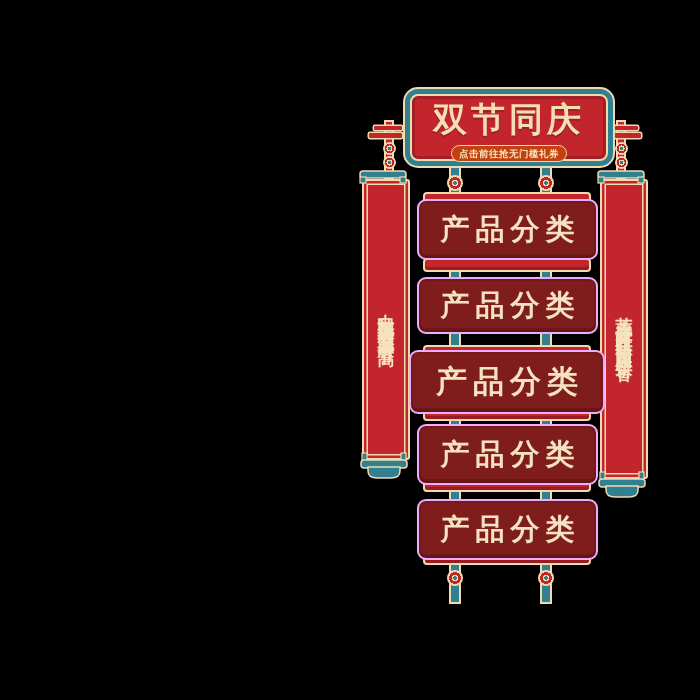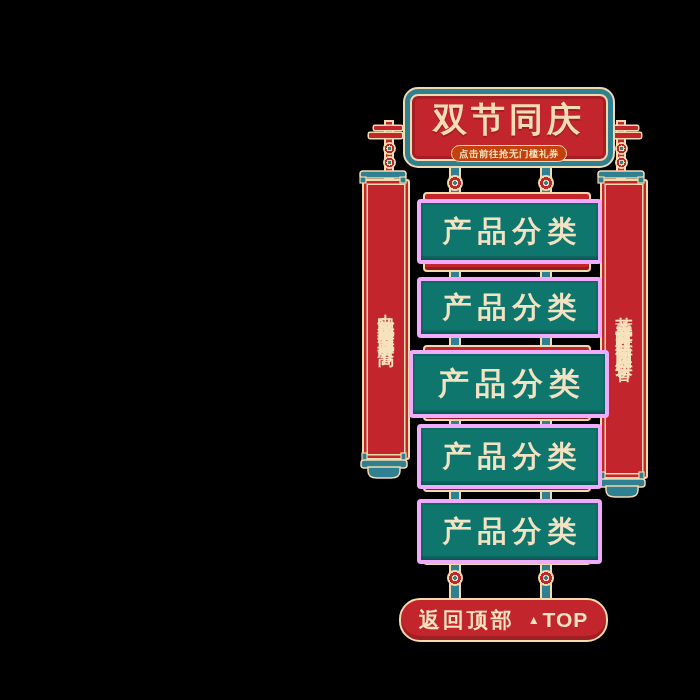--- a/index.html
+++ b/index.html
@@ -70,21 +70,21 @@
     writing-mode:vertical-rl;text-orientation:upright;
     color:#f6e3bd;font-weight:bold;white-space:nowrap;
   }
   .banner-body.left .banner-text{font-size:17px;letter-spacing:3px;}
   .banner-body.right .banner-text{font-size:17px;letter-spacing:4px;}
   .cap{position:absolute;z-index:3;}
   .cap svg{display:block;}
   
   .cat-btn{
     position:absolute;left:417px;width:177px;
-    background:#0f766e;border:4px solid #f0abfc;border-radius:4px;
+    background:#7f1d1d;border:2px solid #f0abfc;border-radius:9px;
     box-shadow:inset 0 0 0 2px rgba(0,0,0,.10),inset 0 -4px 0 rgba(0,0,0,.14);
     display:flex;align-items:center;justify-content:center;
     color:#f4e3c2;font-weight:bold;letter-spacing:6px;text-indent:6px;
     z-index:3;cursor:pointer;font-size:29px;
   }
   .cat-1{top:199px;height:57px;}
   .cat-2{top:277px;height:53px;}
   .cat-3{left:409px;top:350px;width:192px;height:60px;font-size:31px;}
   .cat-4{top:424px;height:57px;}
   .cat-5{top:499px;height:57px;}
@@ -174,21 +174,14 @@
 
   <div class="bead bead16" style="left:447px;top:175px"></div>
   <div class="bead bead16" style="left:538px;top:175px"></div>
   <div class="bead bead16" style="left:447px;top:570px"></div>
   <div class="bead bead16" style="left:538px;top:570px"></div>
   <div class="bead bead13" style="left:383px;top:142px"></div>
   <div class="bead bead13" style="left:383px;top:156px"></div>
   <div class="bead bead13" style="left:615px;top:142px"></div>
   <div class="bead bead13" style="left:615px;top:156px"></div>
 
-  <div class="back-top">
-    <span class="zh">返回顶部</span>
-    <span class="top-group">
-      <span class="tri">▲</span>
-      <span class="en">TOP</span>
-    </span>
-  </div>
 
 </div>
 
 </body></html>

